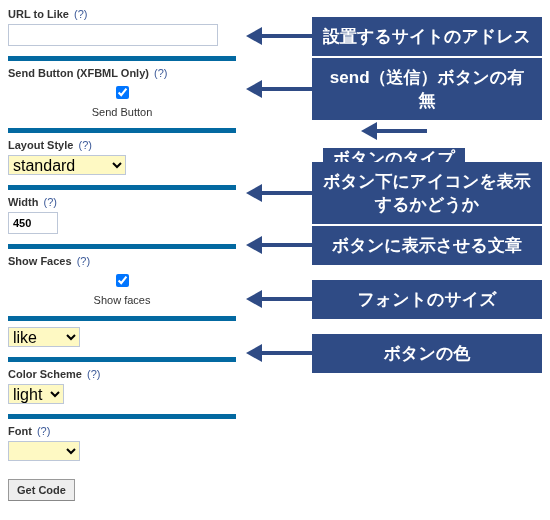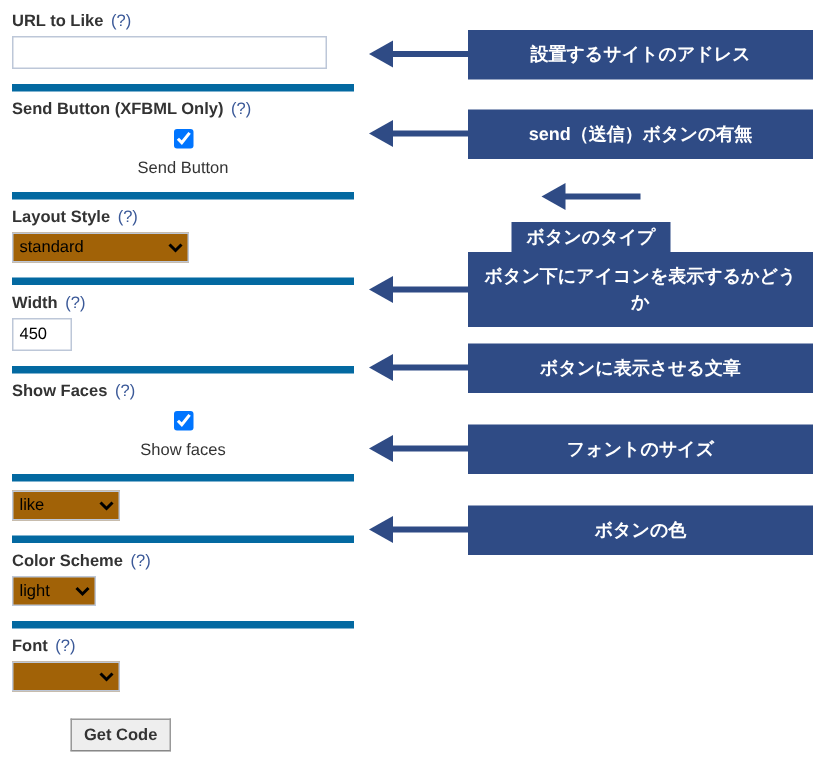--- a/index.html
+++ b/index.html
@@ -43,26 +43,27 @@
       font-size: 11px;
     }
     input[type="text"] {
       width: 210px;
       height: 22px;
       border: 1px solid #bdc7d8;
       padding: 2px 4px;
       font-size: 11px;
     }
     input.width-small {
-      width: 40px;
+      width: 50px;
+      font-weight: bold;
     }
     select {
       border: 1px solid #bdc7d8;
-      font-size: 11px;
-      background: #a16207;
+      font-size: 16px;
+      background: #fef9c3;
       height: 20px;
     }
     select.std { width: 118px; }
     select.small { width: 72px; }
     select.xsmall { width: 56px; }
     .check-row {
       display: flex;
       align-items: center;
       gap: 4px;
       margin-top: 2px;
@@ -75,32 +76,31 @@
     .getcode {
       margin-top: 8px;
       background: #eee;
       border: 1px solid #999;
       border-bottom-color: #888;
       padding: 4px 8px;
       font-size: 11px;
       font-weight: bold;
       color: #333;
       cursor: pointer;
-      margin-left: 39px;
     }
     .annot-row {
       display: flex;
       align-items: center;
       position: relative;
     }
     .annot-box {
       background: #2f4b85;
       color: #fff;
       font-weight: bold;
-      font-size: 12px;
+      font-size: 17px;
       padding: 8px 10px;
       text-align: center;
       flex: 1;
       min-height: 18px;
       display: flex;
       align-items: center;
       justify-content: center;
     }
     .arrow {
       position: relative;

